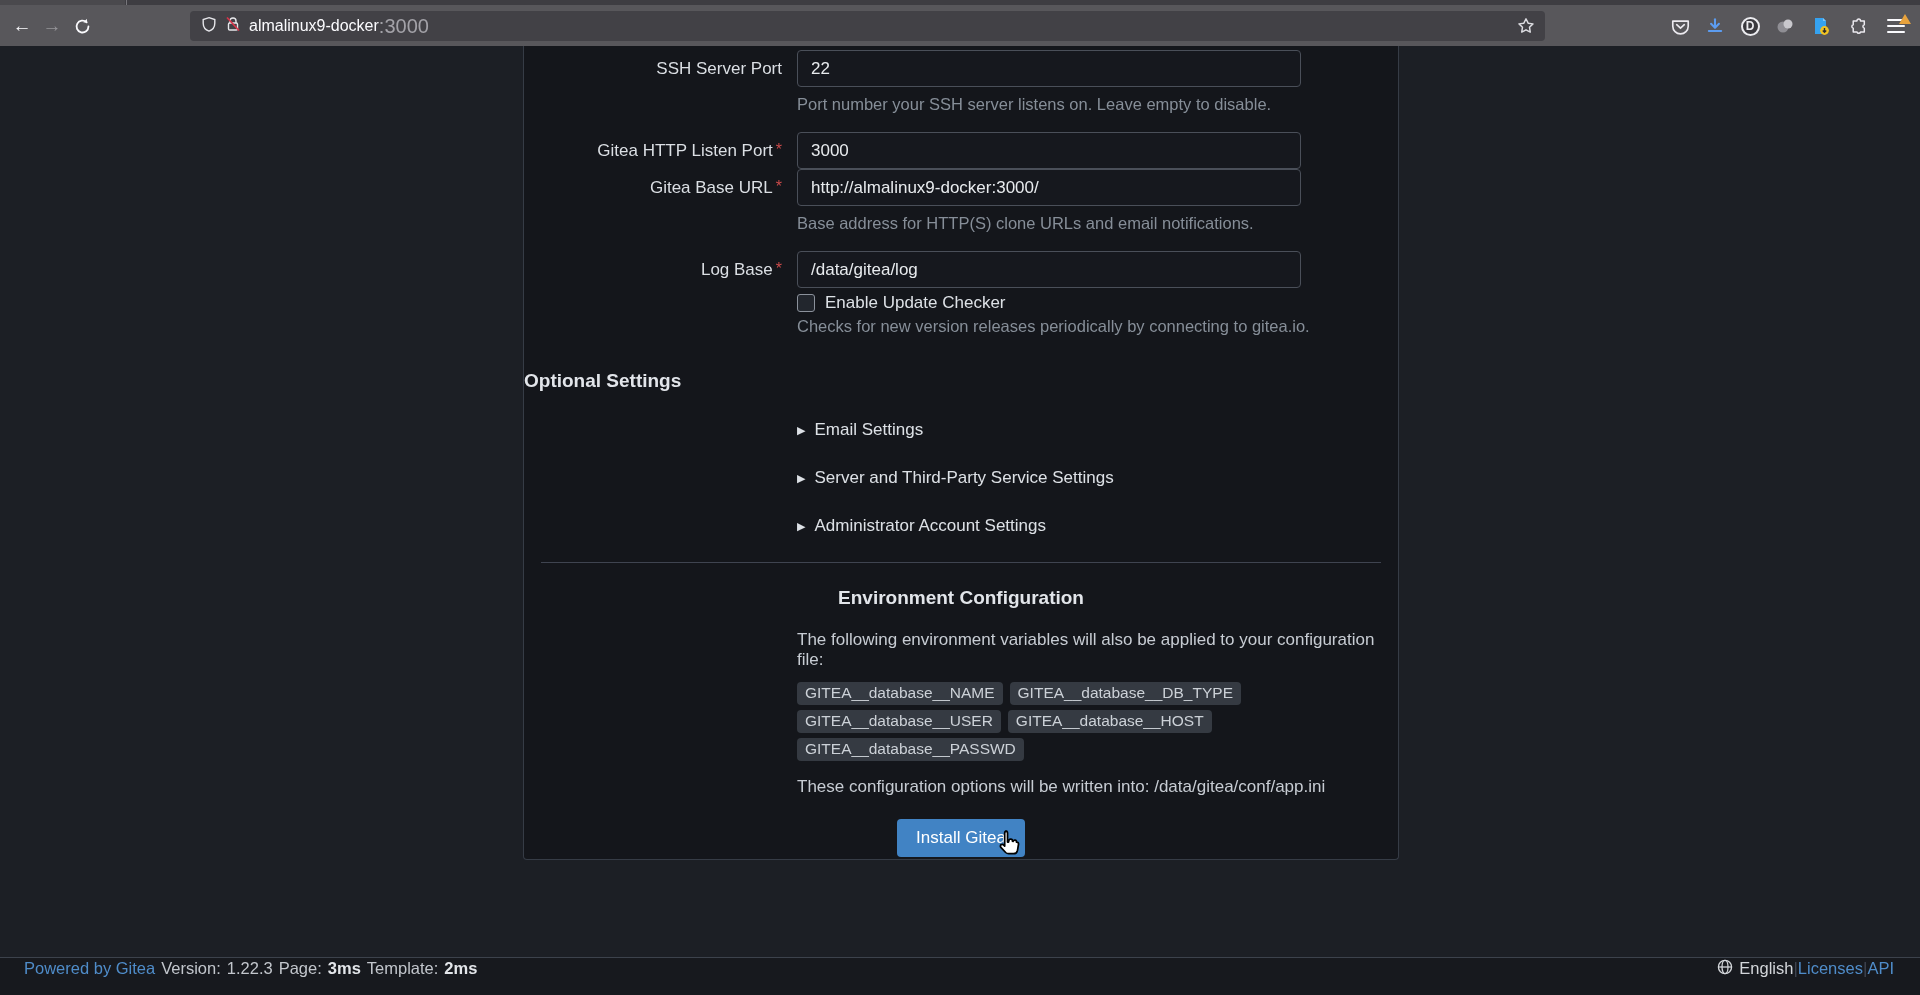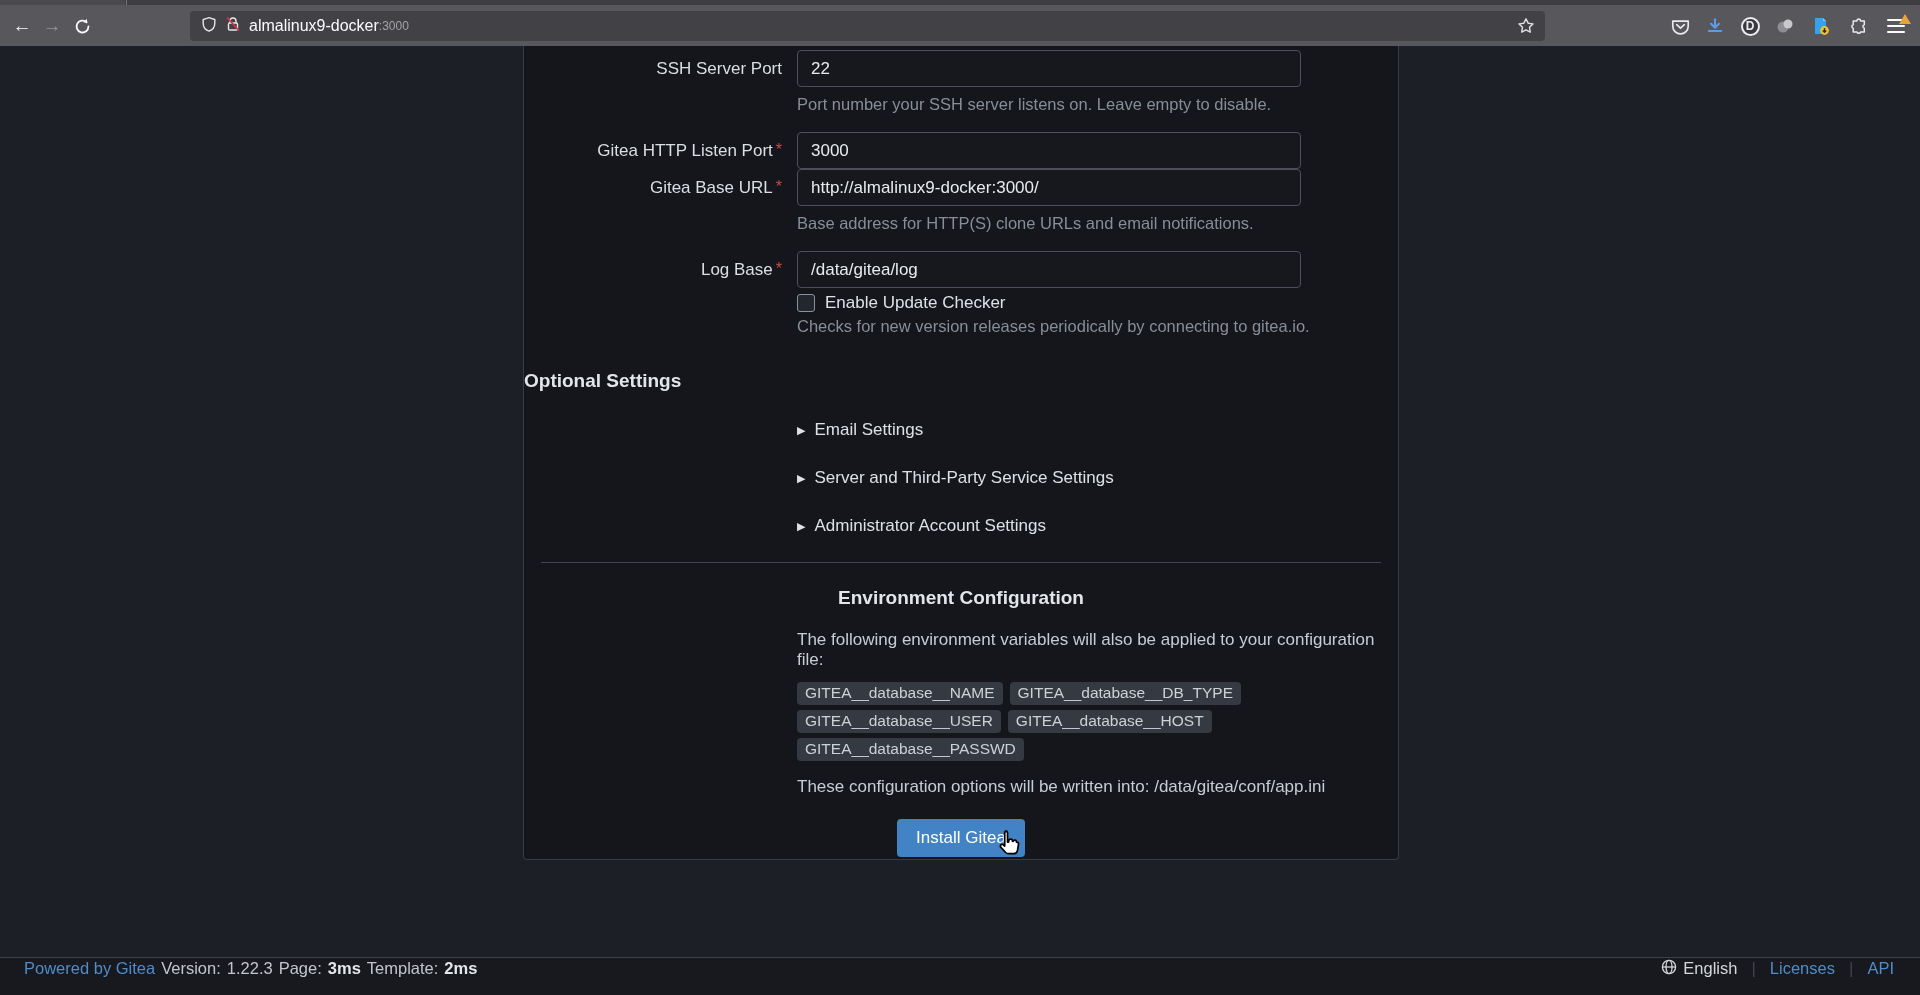--- a/index.html
+++ b/index.html
@@ -13,21 +13,21 @@
   .tabstrip .active-tab { position:absolute; top:0; left:0; width:125px; height:5px; background:#4a494d; }
   .tabstrip .tab-divider { position:absolute; top:0; left:126px; width:1px; height:5px; background:#77767b; }
   .toolbar { position:absolute; top:5px; left:0; width:1920px; height:41px; background:#58575b; }
   .tbtn { position:absolute; top:6px; width:30px; height:30px; display:flex; align-items:center;
           justify-content:center; border-radius:4px; color:#fbfbfe; font-size:19px; }
   .tbtn svg { display:block; }
   .urlbar { position:absolute; left:190px; top:6px; width:1355px; height:30px; background:#424146;
             border-radius:4px; display:flex; align-items:center; }
   .urlbar .site-icons { display:flex; align-items:center; gap:9px; padding:0 9px 0 11px; }
   .url-text { color:#fbfbfe; font-size:16px; }
-  .url-port { color:#a3a2a8; font-size:12px; }
+  .url-port { color:#a3a2a8; font-size:20px; }
   .urlbar .star { margin-left:auto; padding-right:10px; display:flex; align-items:center; }
 
   
   .content { position:absolute; top:46px; left:0; width:1920px; height:911px; background:#1c1f25; }
   .panel { position:absolute; left:523px; top:0; width:876px; height:814px; background:#14161b;
            border:1px solid #363c46; border-top:none; border-radius:0 0 4px 4px; padding-top:4px; }
 
   .field-row { display:grid; grid-template-columns:258px 504px; column-gap:15px; align-items:center; }
   .field-label { text-align:right; color:#dbdfe4; font-size:17px; font-weight:500; }
   .req { color:#cb4b4b; margin-left:3px; font-size:16px; vertical-align:top; }
@@ -63,21 +63,21 @@
 
   .cursor { position:absolute; left:994px; top:782px; width:30px; height:32px; pointer-events:none; }
 
   
   .footer { position:absolute; left:0; top:957px; width:1920px; height:38px; background:#17191e;
             border-top:1px solid #3c424c; display:flex; align-items:center;
             padding:0 26px 16px 24px; font-size:16.5px; color:#c2c6cc; }
   .footer a { text-decoration:none; }
   .link-blue { color:#4f8cc9; }
   .footer .left { display:flex; align-items:center; gap:6px; }
-  .footer .right { margin-left:auto; display:flex; align-items:center; gap:14px; }
+  .footer .right { margin-left:auto; display:flex; align-items:center; gap:0; }
   .footer .sep { color:#3f4551; font-size:17px; }
   .lang { display:flex; align-items:center; gap:6px; color:#d3d6da; }
   b.ms { color:#e3e6ea; }
 
   
   .ext-d { width:19px; height:19px; border-radius:50%; background:#3a393e; border:2px solid #ececf0;
            color:#ececf0; font-size:12px; font-weight:700; display:flex; align-items:center; justify-content:center; }
   .hamburger { position:relative; width:18px; height:14px; }
   .hamburger span { position:absolute; left:0; width:18px; height:2px; background:#fbfbfe; border-radius:1px; }
   .hamburger span:nth-child(1){ top:0; } .hamburger span:nth-child(2){ top:6px; } .hamburger span:nth-child(3){ top:12px; }

